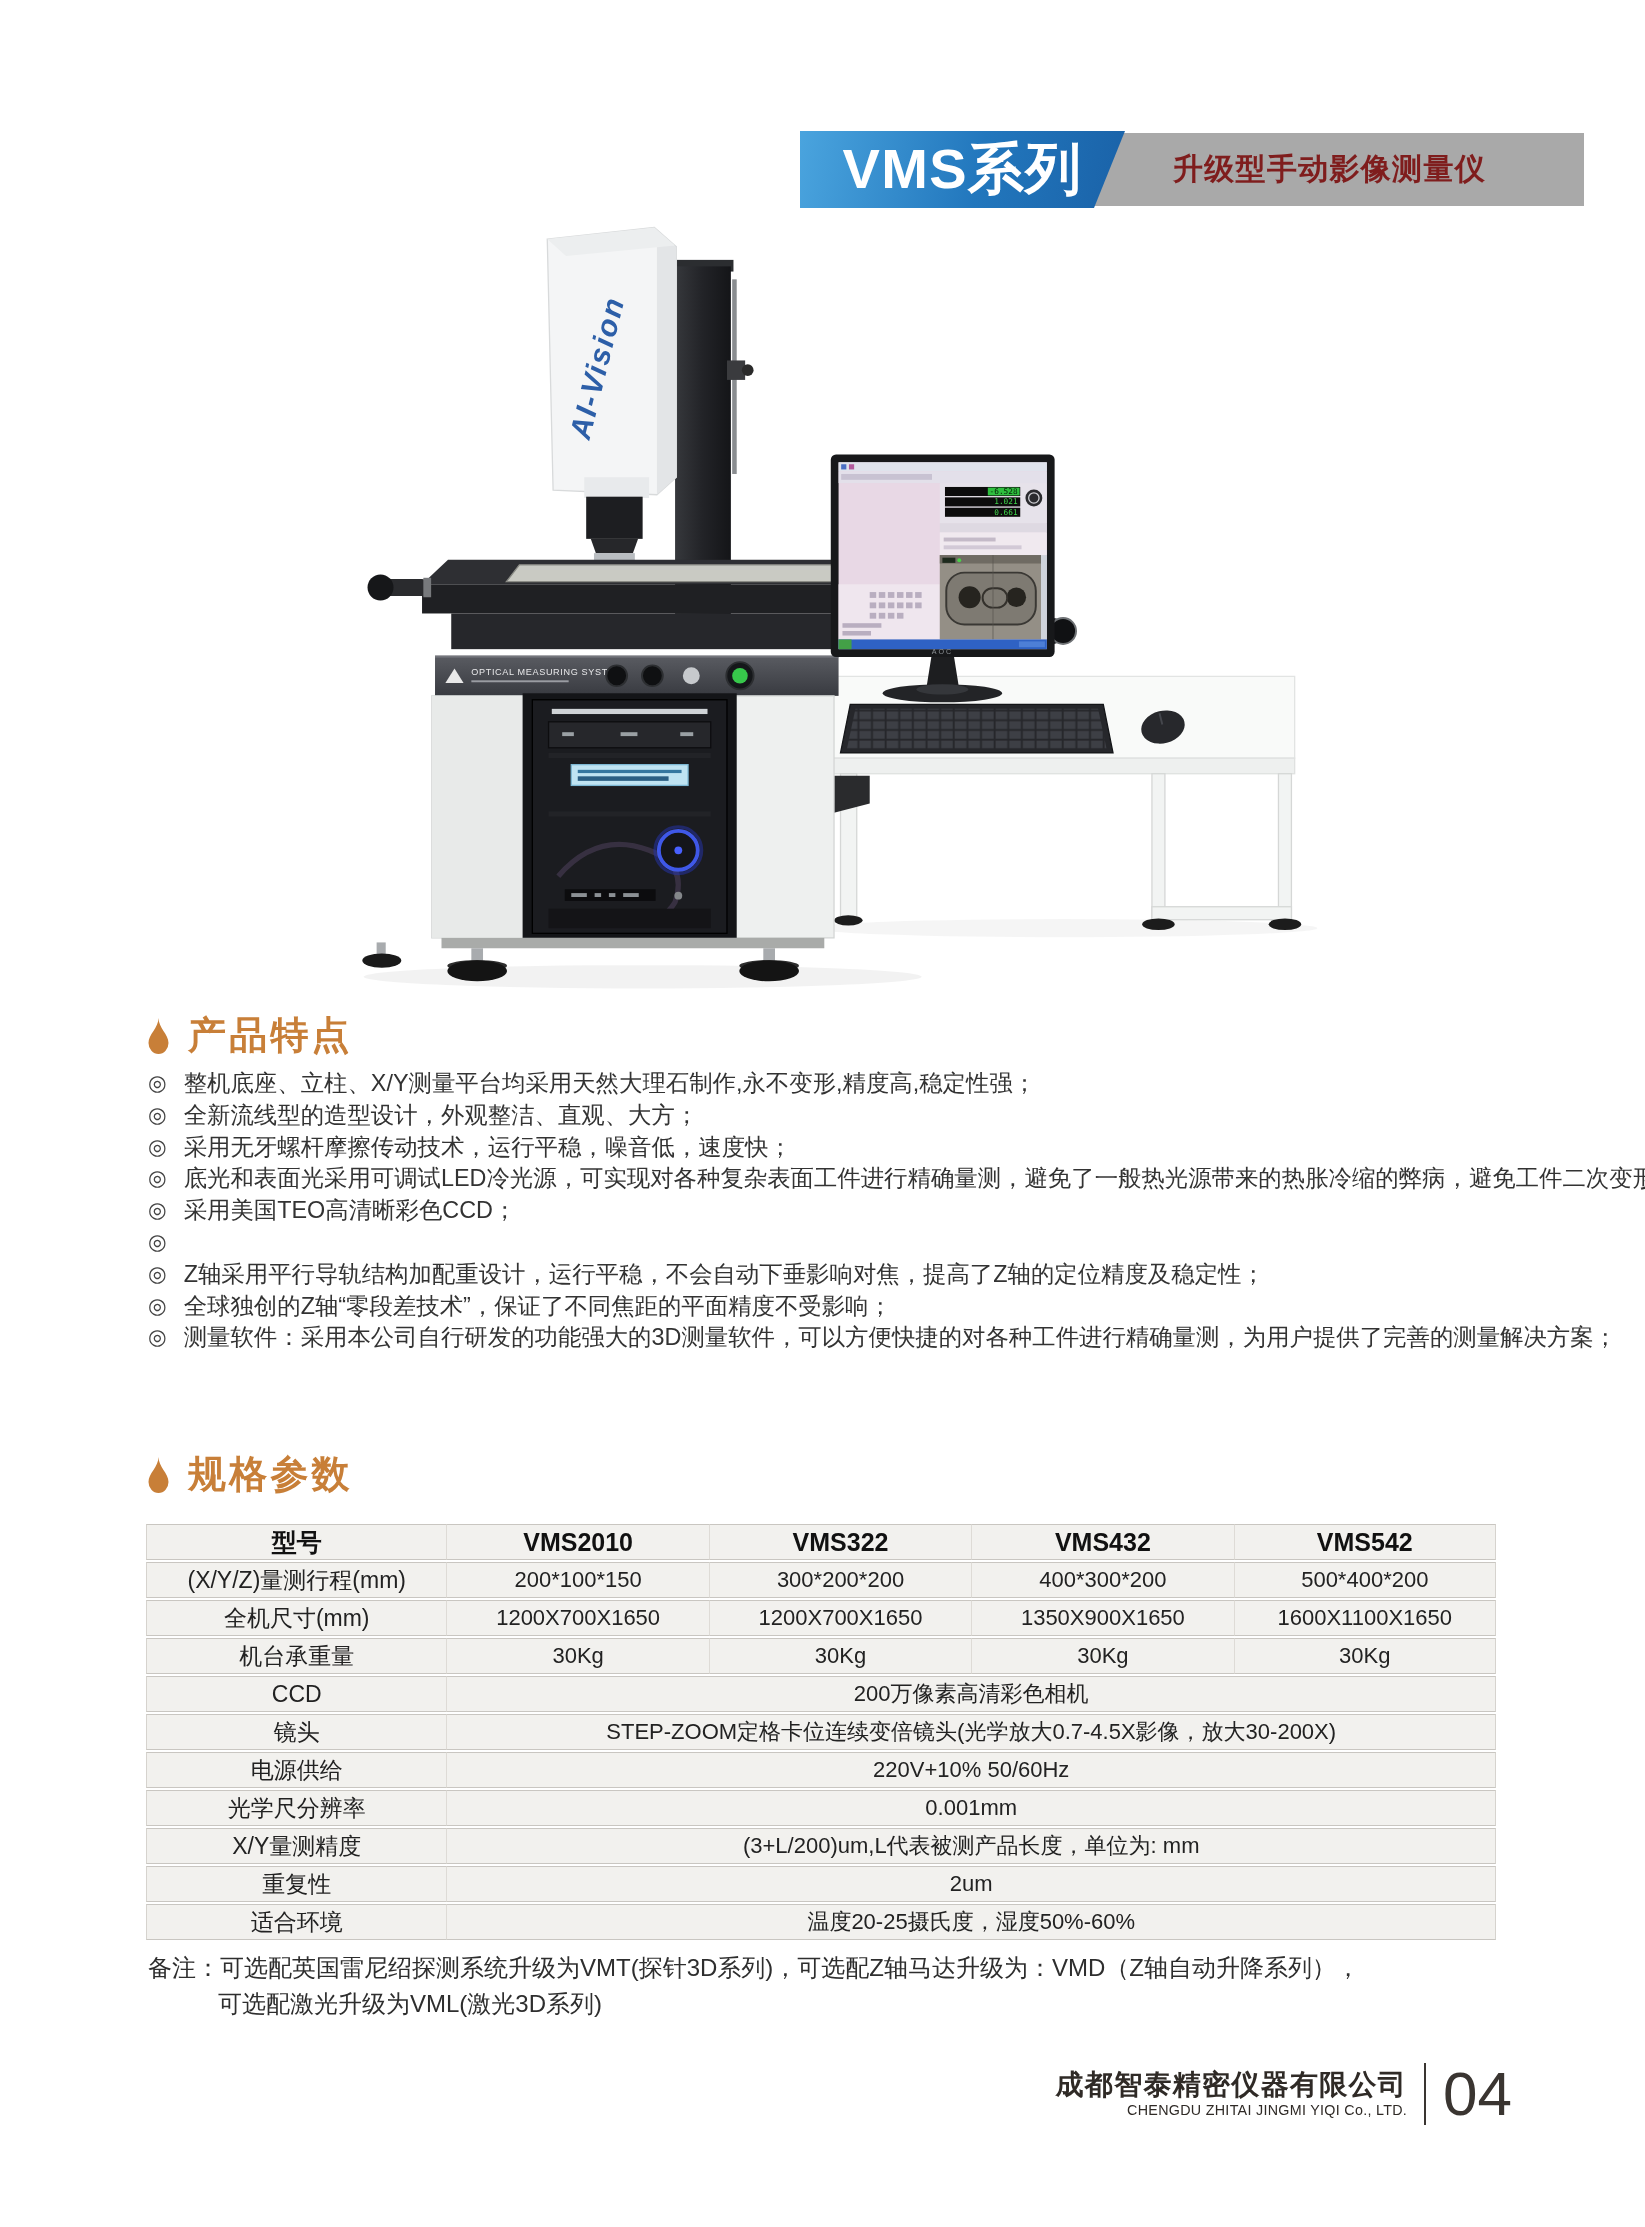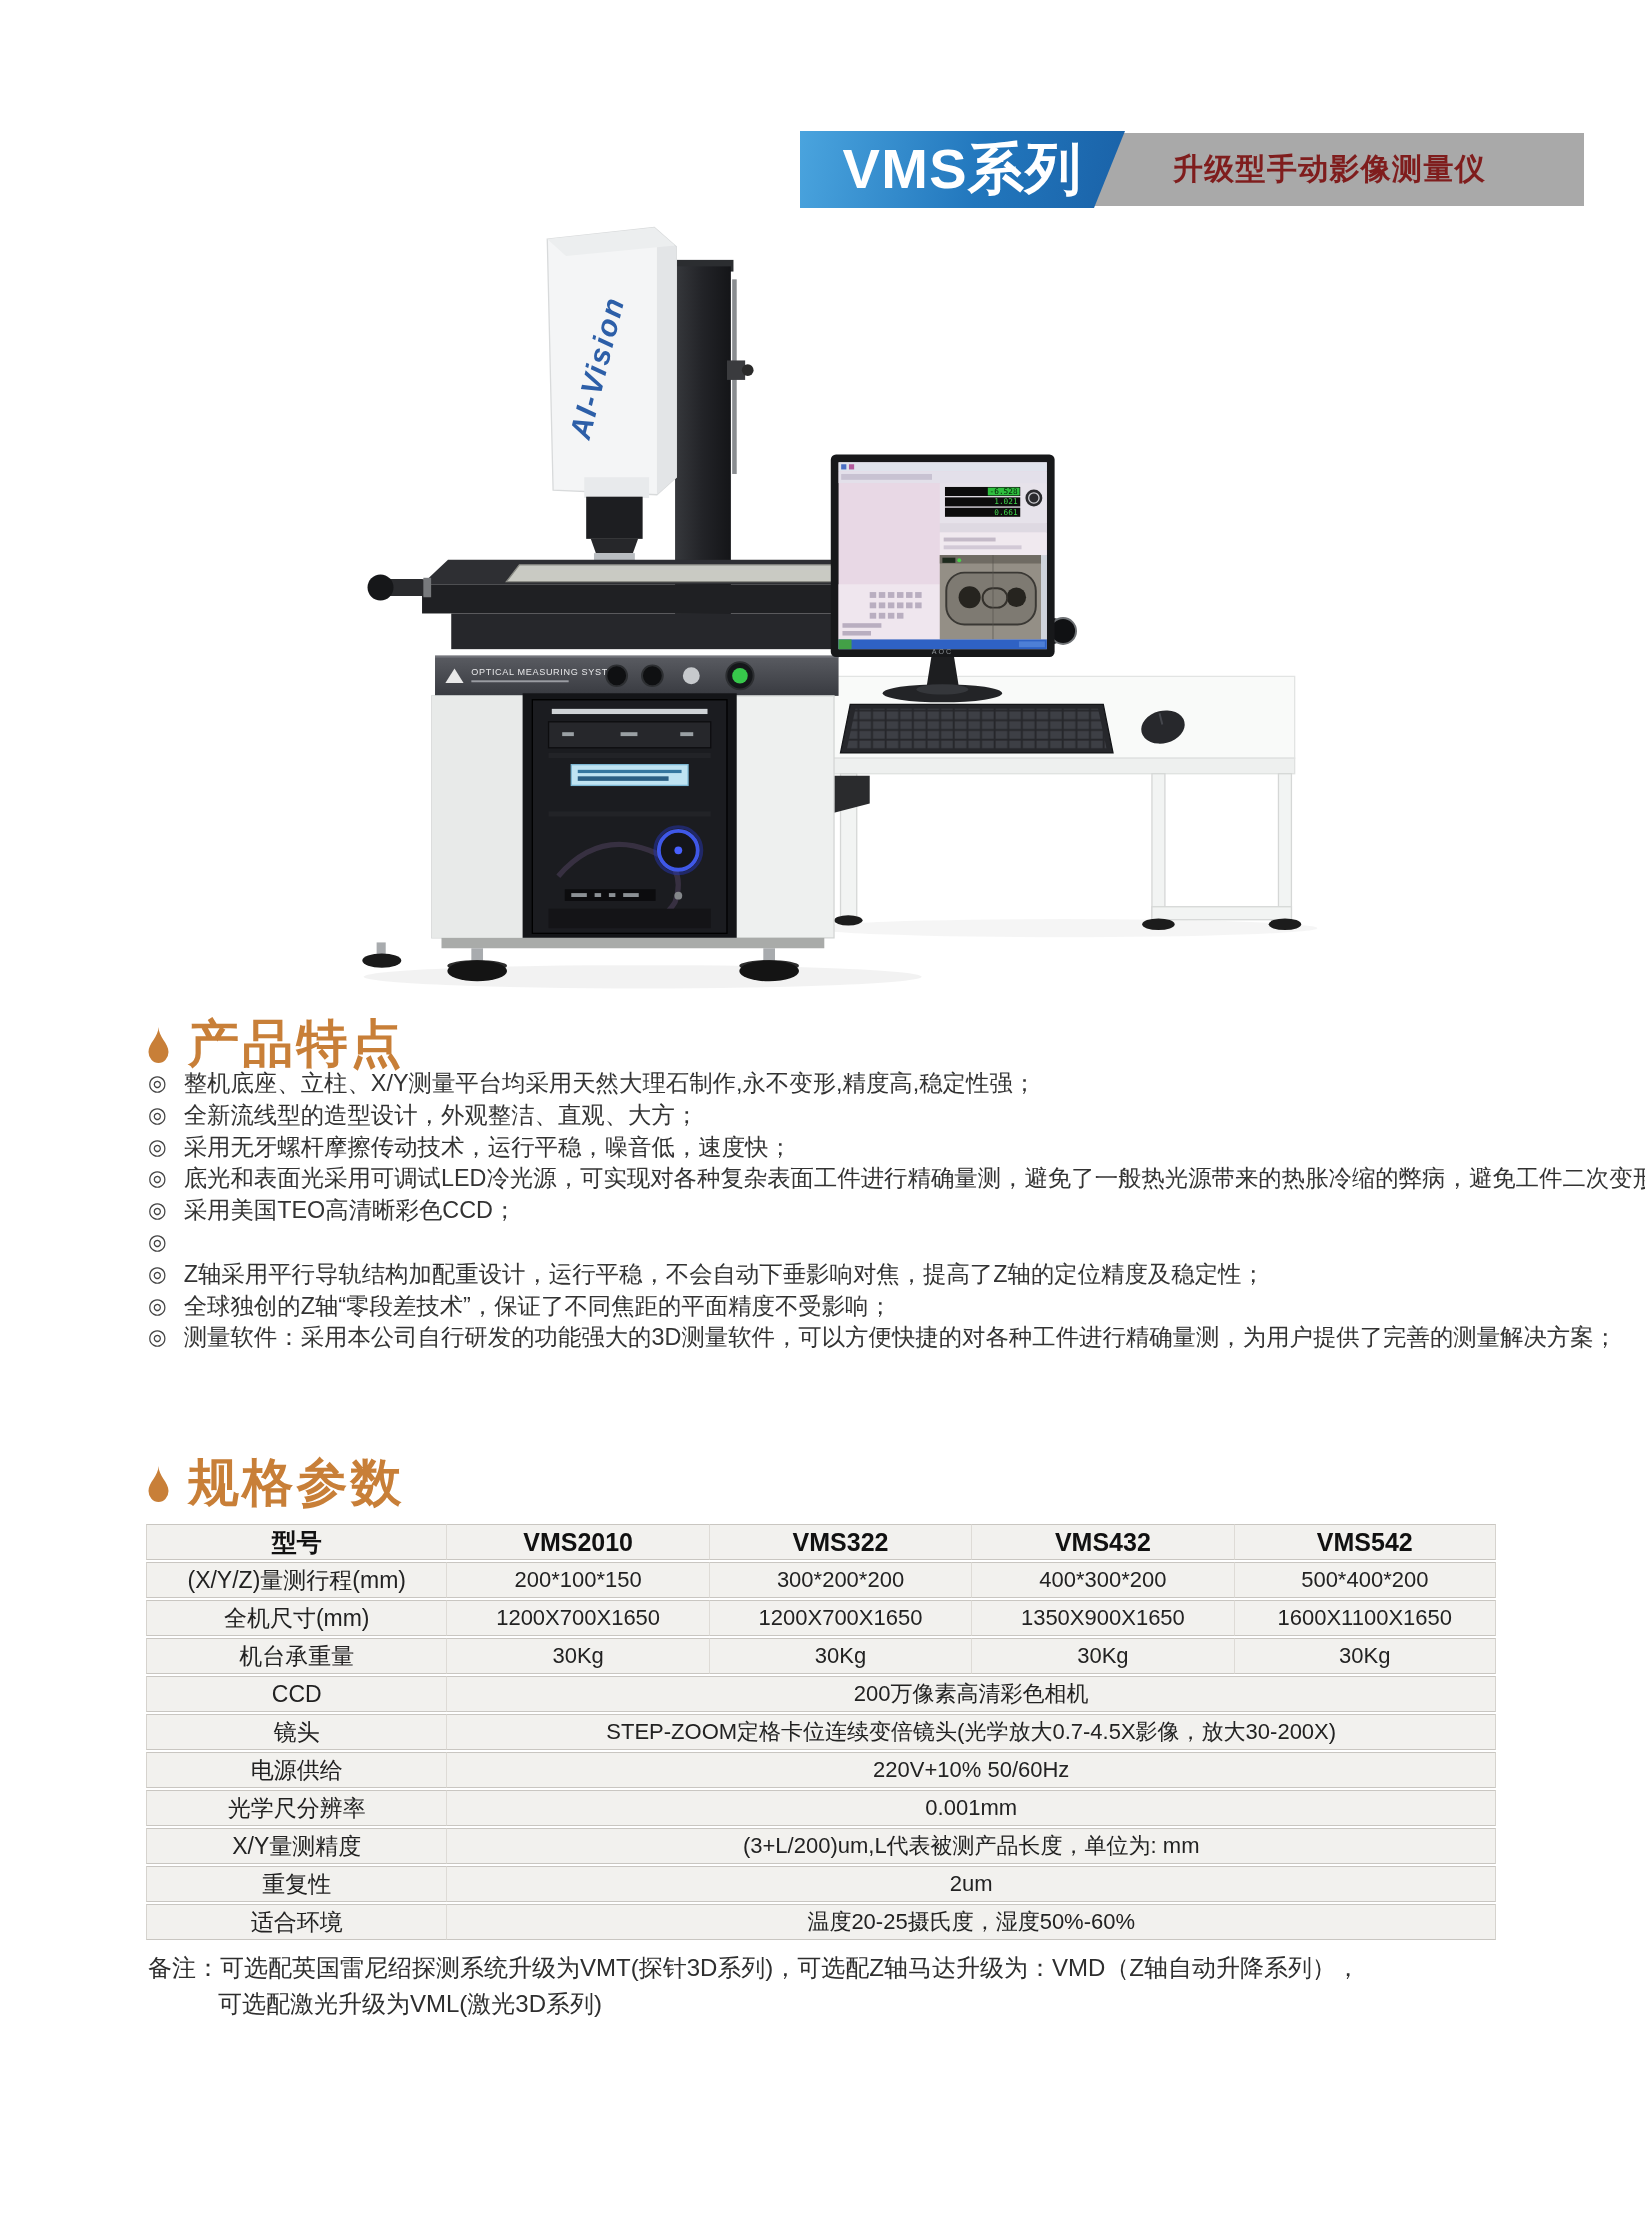--- a/index.html
+++ b/index.html
@@ -19,21 +19,21 @@
                  display:flex; align-items:center; justify-content:center; }
   .banner-blue span { color:#ffffff; font-size:56px; font-weight:800; letter-spacing:1.3px; }
   .banner-gray span { color:#7f1d1d; font-size:30px; font-weight:700; letter-spacing:1.3px; }
 
   
   .scene { position:absolute; top:195px; left:0; width:1646px; height:811px; }
 
   
   .section-title { position:absolute; left:146px; display:flex; align-items:center; gap:17px; }
   .section-title .drop { width:25px; height:36px; }
-  .section-title .txt { color:#c87f38; font-size:51px; font-weight:800; letter-spacing:3.2px; }
+  .section-title .txt { color:#c87f38; font-size:38px; font-weight:800; letter-spacing:3.2px; }
   .st-features { top:1010px; }
   .st-specs { top:1449px; }
 
   
   .feature-list { position:absolute; top:1070px; left:148px; width:1447px; }
   .feat { display:flex; align-items:flex-start; white-space:nowrap; margin-bottom:5.8px; }
   .feat .bullet { font-size:21.4px; color:#444; line-height:26px; margin-right:17px; }
   .feat .feat-text { font-size:23.4px; color:#333333; line-height:26px; }
 
   
@@ -401,15 +401,23 @@
     </table>
   </div>
 
   <div class="note">
     <div>
       <span>备注：</span><span>可选配英国雷尼绍探测系统升级为VMT(探针3D系列)，可选配Z轴马达升级为：VMD（Z轴自动升降系列），</span>
     </div>
     <div class="l2">可选配激光升级为VML(激光3D系列)</div>
   </div>
 
+  <div class="footer">
+    <div class="company">
+      <div class="cn">成都智泰精密仪器有限公司</div>
+      <div class="en">CHENGDU ZHITAI JINGMI YIQI Co., LTD.</div>
+    </div>
+    <div class="divider"></div>
+    <div class="pagenum">04</div>
+  </div>
 
 </div>
 
 
 </body></html>

